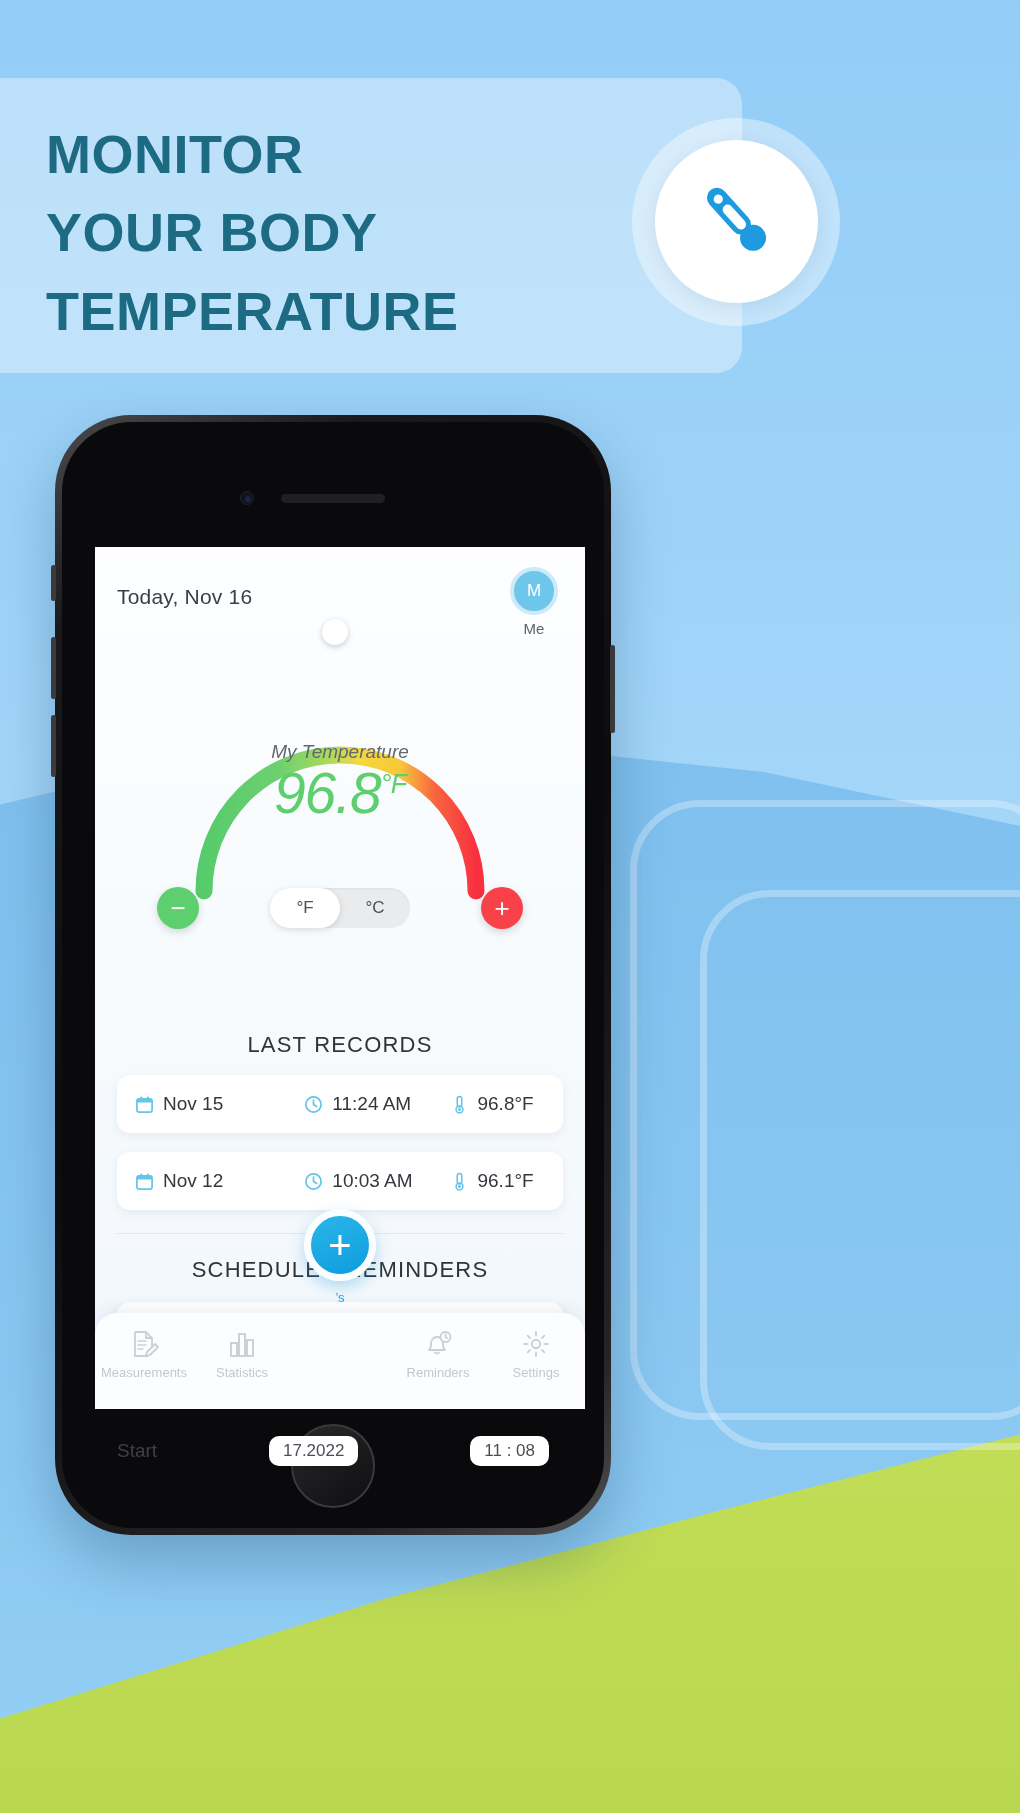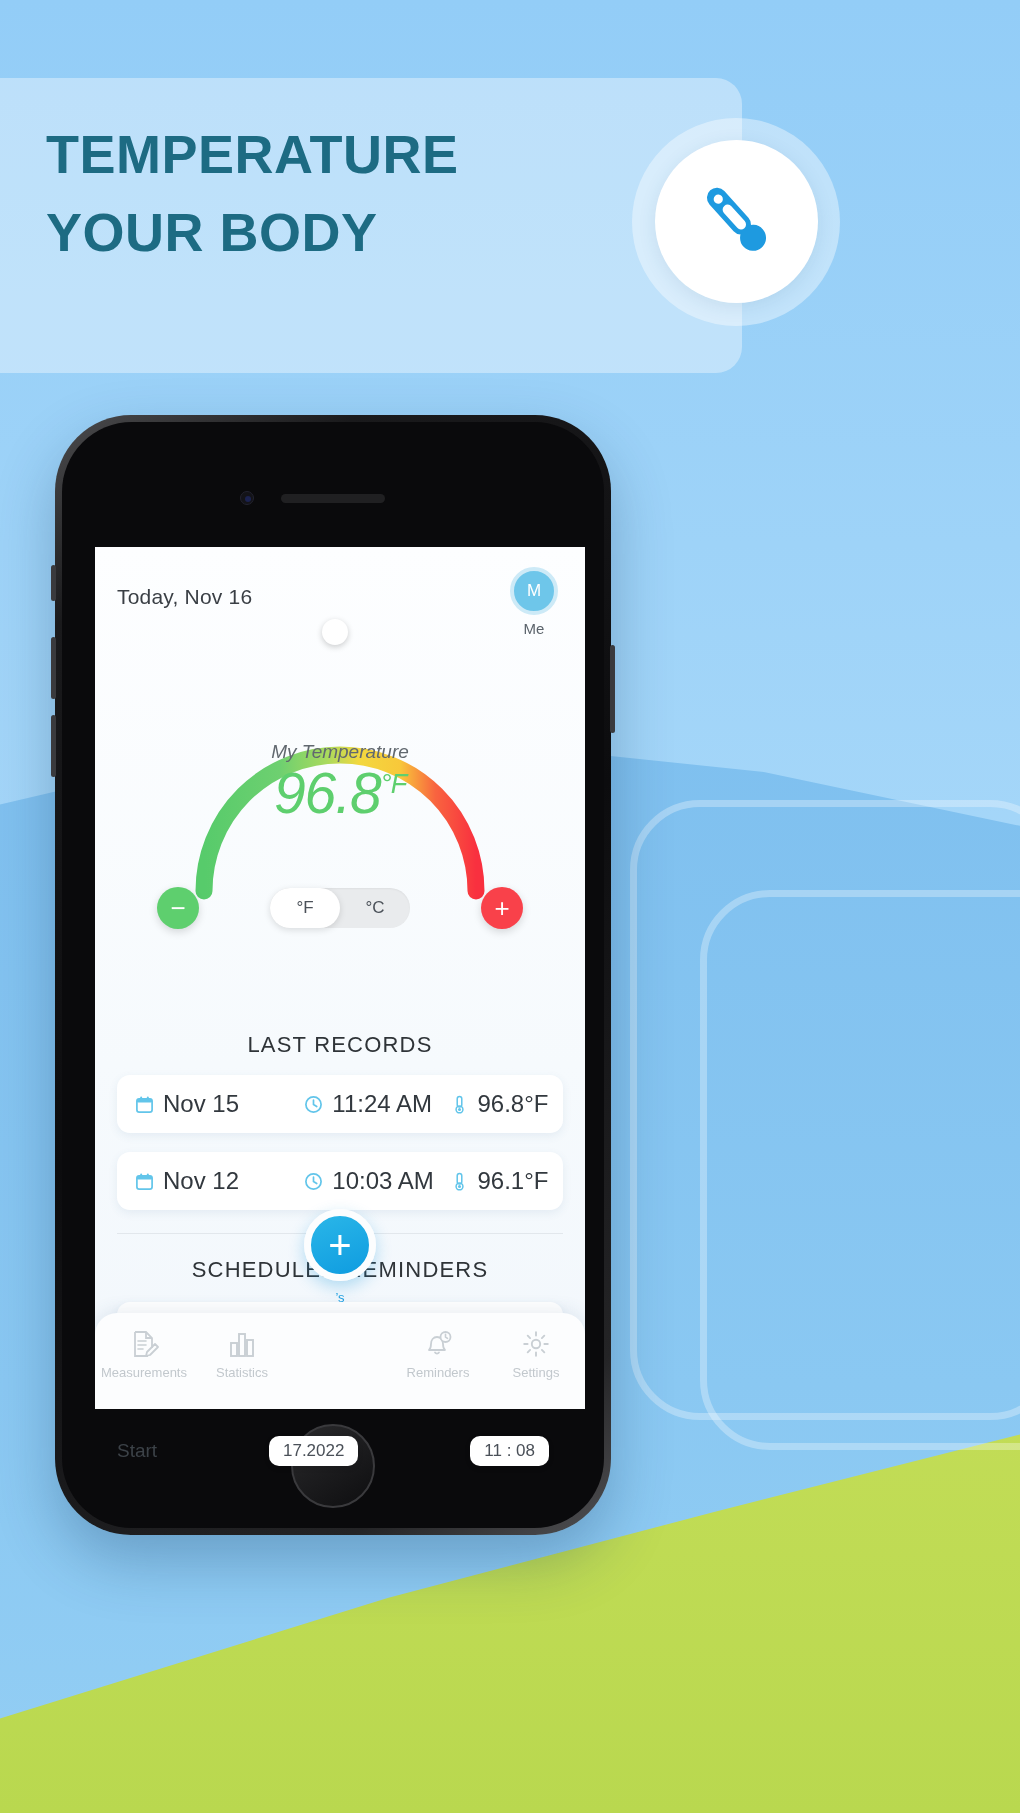--- a/index.html
+++ b/index.html
@@ -191,21 +191,21 @@
     position:absolute; left:22px; right:22px; height:58px;
     background:#fff; border-radius:13px;
     box-shadow:0 3px 10px rgba(60,100,140,0.09);
     display:flex; align-items:center;
   }
   .rec1 { top:528px; }
   .rec2 { top:605px; }
   .rem1 { top:755px; height:58px; }
   .rec-cell {
     display:flex; align-items:center; gap:9px;
-    font-size:24px; color:#32383e;
+    font-size:19px; color:#32383e;
   }
   .rec-cell.c1 { width:42%; padding-left:18px; }
   .rec-cell.c2 { width:33%; }
   .rec-cell.c3 { width:25%; }
   .rec-ico { color:#62c5ea; display:flex; align-items:center; }
 
   .rem-cell { display:flex; align-items:center; gap:11px; padding-left:18px; font-size:22px; color:#2f3439; }
 
   
   .tabbar {
@@ -248,22 +248,23 @@
 <body>
 
 <div class="bg"></div>
 <div class="bg-wave"></div>
 <div class="bg-green"></div>
 <div class="bg-outline o1"></div>
 <div class="bg-outline o2"></div>
 
 <div class="header-panel"></div>
 <div class="headline">
+  <div>Monitor</div>
+  <div>Your Body</div>
   <div>Temperature</div>
-  <div>Your Body</div>
 </div>
 <div class="logo-halo"></div>
 <div class="logo-circle">
   <span>
     <svg width="104" height="104" viewBox="0 0 104 104">
       <g transform="rotate(-42 52 52)">
         <rect x="42" y="12" width="20" height="56" rx="10" fill="#1e9ae0"></rect>
         <circle cx="52" cy="76" r="13" fill="#1e9ae0"></circle>
         <circle cx="52" cy="24" r="4.6" fill="#ffffff"></circle>
         <rect x="47" y="33" width="10" height="30" rx="5" fill="#ffffff"></rect>

